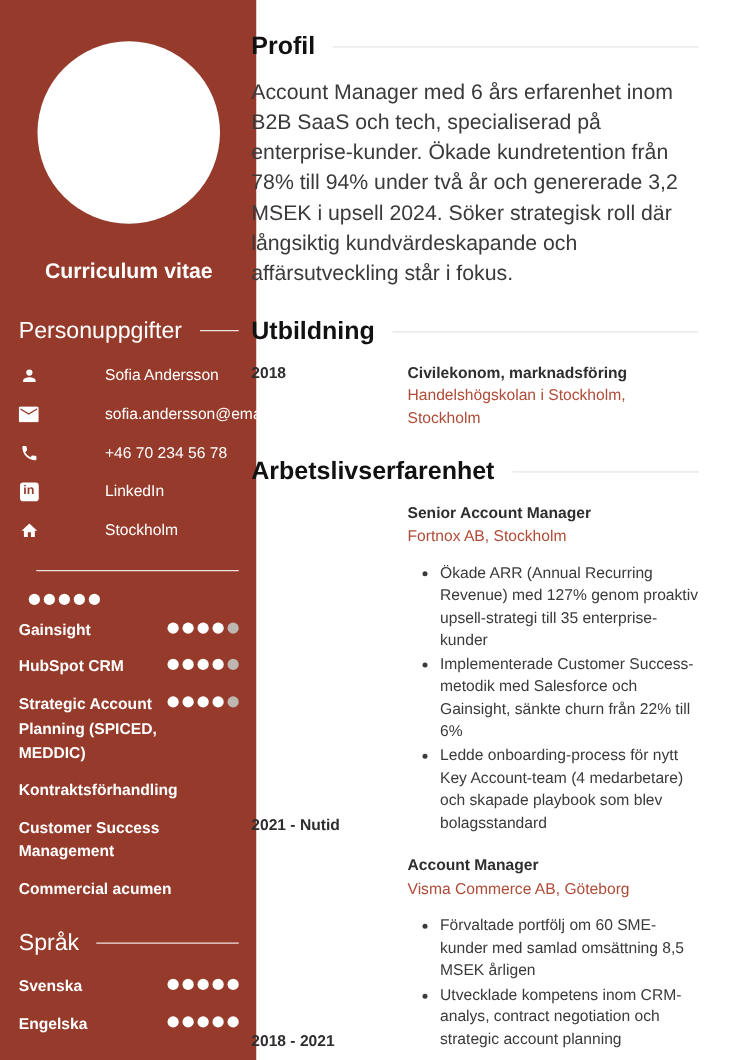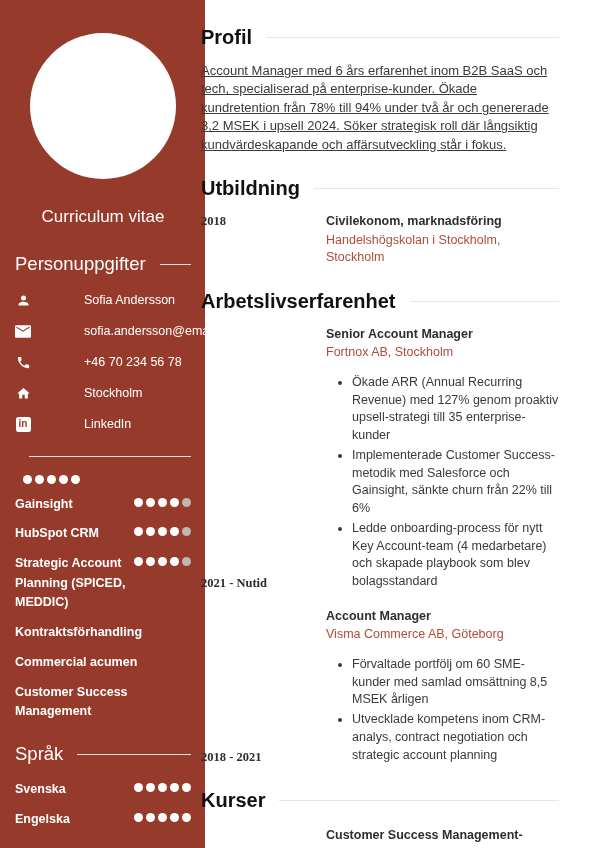--- a/index.html
+++ b/index.html
@@ -19,21 +19,21 @@
   .sidebar{
     position:absolute;left:0;top:0;width:205px;height:848px;
     background:var(--sidebar_bg,#963b2b);color:#fff;
     padding:0 14px 0 15px;
   }
   .photo{
     width:146px;height:146px;border-radius:50%;background:#fff;
     margin:33px auto 0;
   }
   .cv-title{
-    margin-top:28px;text-align:center;font-size:17px;font-weight:400;color:#fff;
+    margin-top:28px;text-align:center;font-size:17px;font-weight:700;color:#fff;
   }
   .side-heading-row{display:flex;align-items:center;justify-content:space-between;}
   .side-heading{font-size:18.5px;font-weight:400;color:#fff;white-space:nowrap;}
   .side-rule{flex:1;height:1px;background:rgba(255,255,255,0.85);margin-left:14px;}
   .personal{margin-top:26px;}
   .contact-list{margin-top:17px;}
   .contact-row{display:flex;align-items:center;margin-bottom:15px;min-height:16px;gap:40px;}
   .cicon{width:16px;height:16px;flex:none;display:flex;align-items:center;justify-content:center;}
   .cicon svg{display:block;}
   .clabel{margin-left:13px;font-size:12.5px;color:#fff;}
@@ -53,23 +53,23 @@
 
   
   .main{
     position:absolute;left:189px;top:0;width:395px;height:848px;
     padding:26px 25px 0 12px;color:var(--text_body,#3a3a3a);
   }
   .section{margin-bottom:23px;}
   .main-heading-row{display:flex;align-items:center;margin-bottom:13px;}
   .main-heading{font-size:20px;font-weight:bold;color:#111;white-space:nowrap;}
   .main-rule{flex:1;height:1px;background:var(--rule_light,#e7e4e2);margin-left:14px;}
-  .profile-text{font-size:13px;line-height:1.42;color:var(--text_body,#3a3a3a);text-decoration:underline;}
+  .profile-text{font-size:17px;line-height:1.42;color:var(--text_body,#3a3a3a);}
   .entry{display:flex;margin-bottom:14px;}
-  .entry-period{width:125px;flex:none;font-size:12.5px;font-weight:bold;color:var(--text_dark,#2e2e2e);line-height:1.4;font-family:Liberation Serif, serif;}
+  .entry-period{width:125px;flex:none;font-size:12.5px;font-weight:bold;color:var(--text_dark,#2e2e2e);line-height:1.4;}
   .entry-body{flex:1;}
   .entry-title{font-size:12.5px;font-weight:bold;color:var(--text_dark,#2e2e2e);line-height:1.4;}
   .entry-org{font-size:12.5px;color:var(--accent_red,#af4c38);line-height:1.4;margin-top:1px;}
   .entry-bullets{margin:12px 0 0;padding-left:26px;}
   .entry-bullets li{font-size:12.5px;line-height:1.42;margin-bottom:2px;color:var(--text_body,#3a3a3a);}
   .experience .entry{margin-bottom:15px;align-items:flex-end;}
   .courses .entry-title{margin-top:2px;}
 </style>
 </head>
 <body>
@@ -111,32 +111,32 @@
           <span class="cicon">
             <svg width="15" height="15" viewBox="0 0 24 24">
                 <path fill="#ffffff" d="M6.62 10.79a15.05 15.05 0 0 0 6.59 6.59l2.2-2.2a1 1 0 0 1 1.02-.24c1.12.37 2.33.57 3.57.57a1 1 0 0 1 1 1V20a1 1 0 0 1-1 1C10.61 21 3 13.39 3 4a1 1 0 0 1 1-1h3.5a1 1 0 0 1 1 1c0 1.25.2 2.45.57 3.57a1 1 0 0 1-.25 1.02l-2.2 2.2z"></path>
               </svg>
           </span>
           <span class="clabel">+46 70 234 56 78</span>
         </div>
 
         <div class="contact-row">
           <span class="cicon">
+            <span class="linkedin-badge">in</span>
+          </span>
+          <span class="clabel">LinkedIn</span>
+        </div>
+
+        <div class="contact-row">
+          <span class="cicon">
             <svg width="15" height="15" viewBox="0 0 24 24">
                 <path fill="#ffffff" d="M10 20v-6h4v6h5v-8h3L12 3 2 12h3v8z"></path>
               </svg>
           </span>
           <span class="clabel">Stockholm</span>
-        </div>
-
-        <div class="contact-row">
-          <span class="cicon">
-            <span class="linkedin-badge">in</span>
-          </span>
-          <span class="clabel">LinkedIn</span>
         </div>
 
       </div>
     </section>
 
     <section class="skills">
       <div class="side-heading-row">
         <span class="side-rule"></span>
       </div>
       <div class="rated-list">
@@ -176,24 +176,24 @@
               <span class="dot filled"></span>
               <span class="dot filled"></span>
               <span class="dot filled"></span>
               <span class="dot"></span>
             </span>
         </div>
         <div class="rated-row">
           <span class="rated-label">Kontraktsförhandling</span>
         </div>
         <div class="rated-row">
+          <span class="rated-label">Customer Success Management</span>
+        </div>
+        <div class="rated-row">
           <span class="rated-label">Commercial acumen</span>
-        </div>
-        <div class="rated-row">
-          <span class="rated-label">Customer Success Management</span>
         </div>
       </div>
     </section>
 
     <section class="languages">
       <div class="side-heading-row">
         <span class="side-heading">Språk</span>
         <span class="side-rule"></span>
       </div>
       <div class="rated-list">

